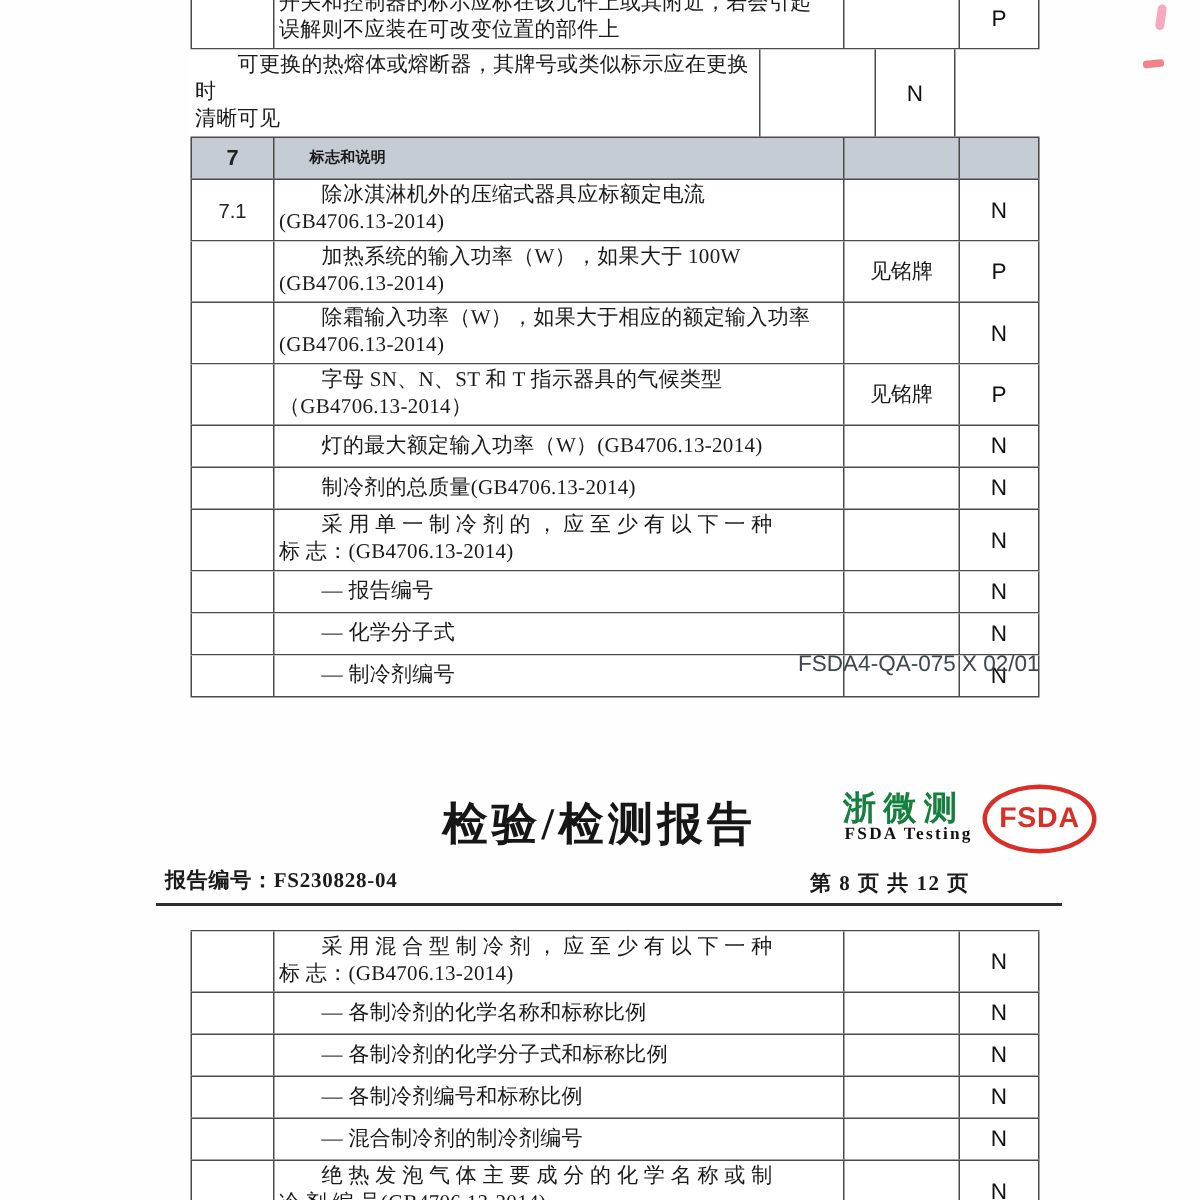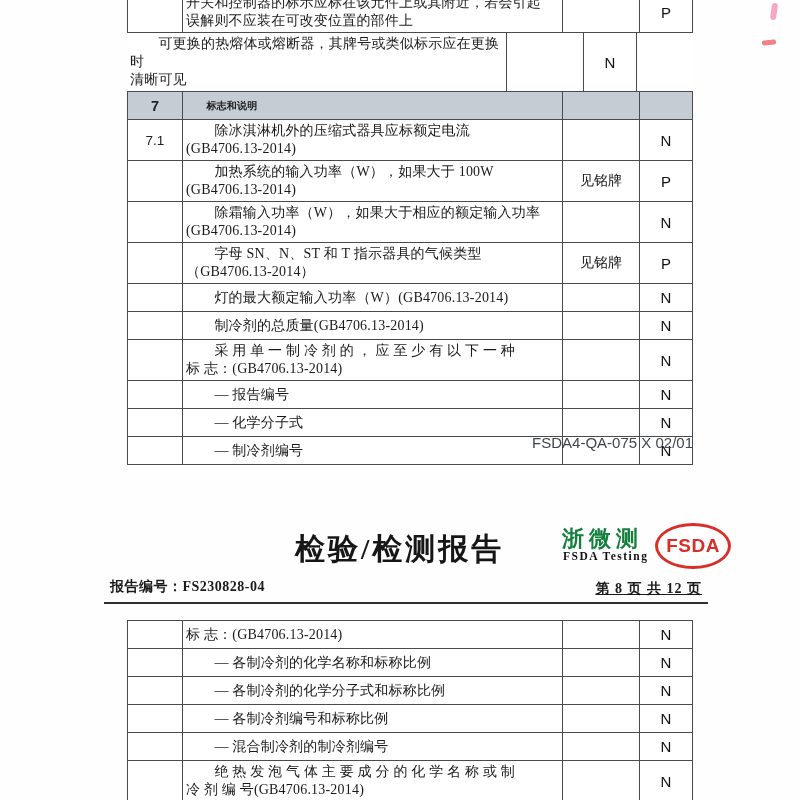--- a/index.html
+++ b/index.html
@@ -55,22 +55,22 @@
   }
   .logo-badge span {
     font-family:"Liberation Sans","DejaVu Sans",sans-serif;
     font-size:19px; font-weight:bold; color:#d83028; letter-spacing:0.5px;
   }
   .report-no {
     position:absolute; left:110px; top:578px; font-size:14px; font-weight:bold; color:#1b1b1b;
     letter-spacing:0.5px;
   }
   .page-info {
-    position:absolute; left:540px; top:580px; width:162px; text-align:right;
-    font-size:14px; font-weight:bold; color:#1b1b1b; letter-spacing:1px;text-decoration:underline;
+    position:absolute; left:540px; top:580px; width:162px; text-align:left;
+    font-size:14px; font-weight:bold; color:#1b1b1b; letter-spacing:1px;
   }
   .header-rule { position:absolute; left:104px; top:602px; width:604px; height:2px; background:#2f2f2f; }
   
   .stamp-mark-1 {
     position:absolute; left:771px; top:3px; width:6px; height:17px;
     background:#f27a9e; opacity:0.65; border-radius:3px; transform:rotate(8deg);
   }
   .stamp-mark-2 {
     position:absolute; left:762px; top:40px; width:14px; height:5px;
     background:#ee4d55; opacity:0.7; border-radius:2px; transform:rotate(-6deg);
@@ -303,20 +303,21 @@
   <div class="page-info">第 8 页 共 12 页</div>
   <div class="header-rule"></div>
 
   <div class="ttable" id="bottom-table">
 
       <div class="trow">
         <div class="cell c-clause">
           <span></span>
         </div>
         <div class="cell c-req">
+          <div class="req-line">　　采 用 混 合 型 制 冷 剂 ， 应 至 少 有 以 下 一 种</div>
           <div class="req-line">标 志：(GB4706.13-2014)</div>
         </div>
         <div class="cell c-remark">
           <span></span>
         </div>
         <div class="cell c-verdict">
           <span>N</span>
         </div>
       </div>
 

